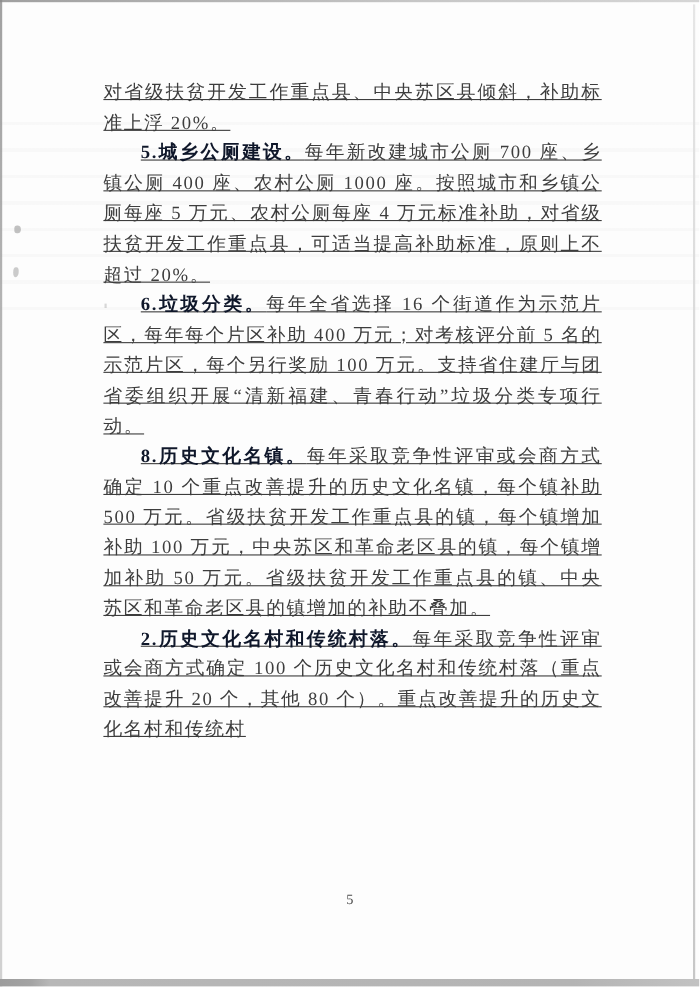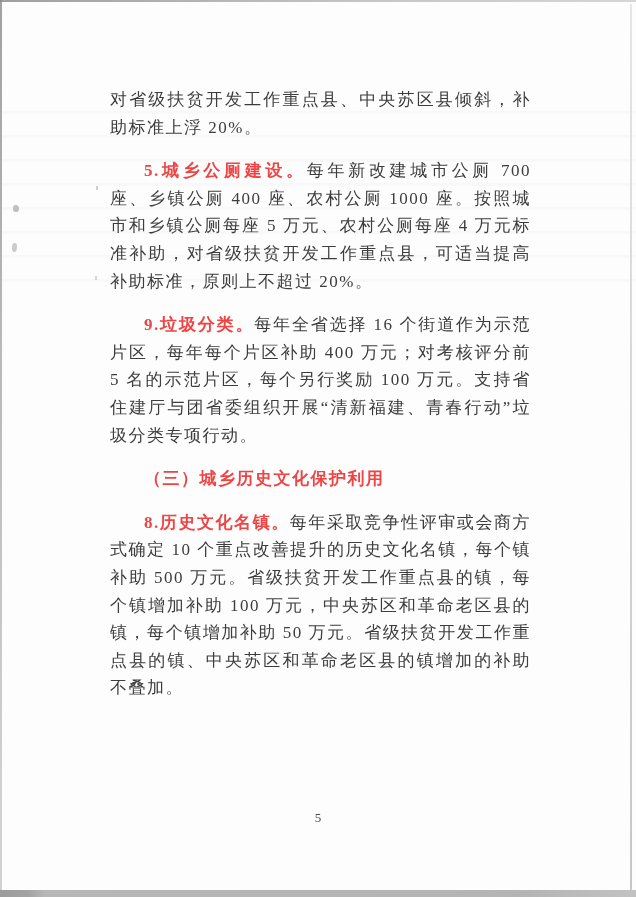--- a/index.html
+++ b/index.html
@@ -74,29 +74,30 @@
     left: 94px;
     top: 70px;
     width: 453px;
     font-size: 17px;
     line-height: 27.6px;
     letter-spacing: 1.5px;
     color: #3d3d3d;
     text-align: justify;
   }
   .para {
-    margin: 16px;
+    margin: 0;
     text-indent: 2em;
+    text-decoration: underline;
   }
   .para.no-indent {
     text-indent: 0;
   }
   .lead {
     font-weight: bold;
-    color: #ef4444;
+    color: #0f172a;
   }
   .page-number {
     position: absolute;
     left: 0;
     top: 810px;
     width: 100%;
     text-align: center;
     font-size: 13px;
     letter-spacing: 0;
     color: #4a4a4a;
@@ -116,25 +117,25 @@
   <div class="speck-2"></div>
   <div class="speck-3"></div>
   <div class="speck-4"></div>
 
   <div class="content">
 
     <p class="para no-indent"><span>对省级扶贫开发工作重点县、中央苏区县倾斜，补助标准上浮 20%。</span></p>
 
     <p class="para"><span class="lead">5.城乡公厕建设。</span><span>每年新改建城市公厕 700 座、乡镇公厕 400 座、农村公厕 1000 座。按照城市和乡镇公厕每座 5 万元、农村公厕每座 4 万元标准补助，对省级扶贫开发工作重点县，可适当提高补助标准，原则上不超过 20%。</span></p>
 
-    <p class="para"><span class="lead">9.垃圾分类。</span><span>每年全省选择 16 个街道作为示范片区，每年每个片区补助 400 万元；对考核评分前 5 名的示范片区，每个另行奖励 100 万元。支持省住建厅与团省委组织开展“清新福建、青春行动”垃圾分类专项行动。</span></p>
+    <p class="para"><span class="lead">6.垃圾分类。</span><span>每年全省选择 16 个街道作为示范片区，每年每个片区补助 400 万元；对考核评分前 5 名的示范片区，每个另行奖励 100 万元。支持省住建厅与团省委组织开展“清新福建、青春行动”垃圾分类专项行动。</span></p>
 
 
-    <p class="para"><span class="lead">（三）城乡历史文化保护利用</span></p>
 
     <p class="para"><span class="lead">8.历史文化名镇。</span><span>每年采取竞争性评审或会商方式确定 10 个重点改善提升的历史文化名镇，每个镇补助 500 万元。省级扶贫开发工作重点县的镇，每个镇增加补助 100 万元，中央苏区和革命老区县的镇，每个镇增加补助 50 万元。省级扶贫开发工作重点县的镇、中央苏区和革命老区县的镇增加的补助不叠加。</span></p>
 
+    <p class="para"><span class="lead">2.历史文化名村和传统村落。</span><span>每年采取竞争性评审或会商方式确定 100 个历史文化名村和传统村落（重点改善提升 20 个，其他 80 个）。重点改善提升的历史文化名村和传统村</span></p>
 
   </div>
 
   <div class="page-number">5</div>
 
 </div>
 
 </body></html>

